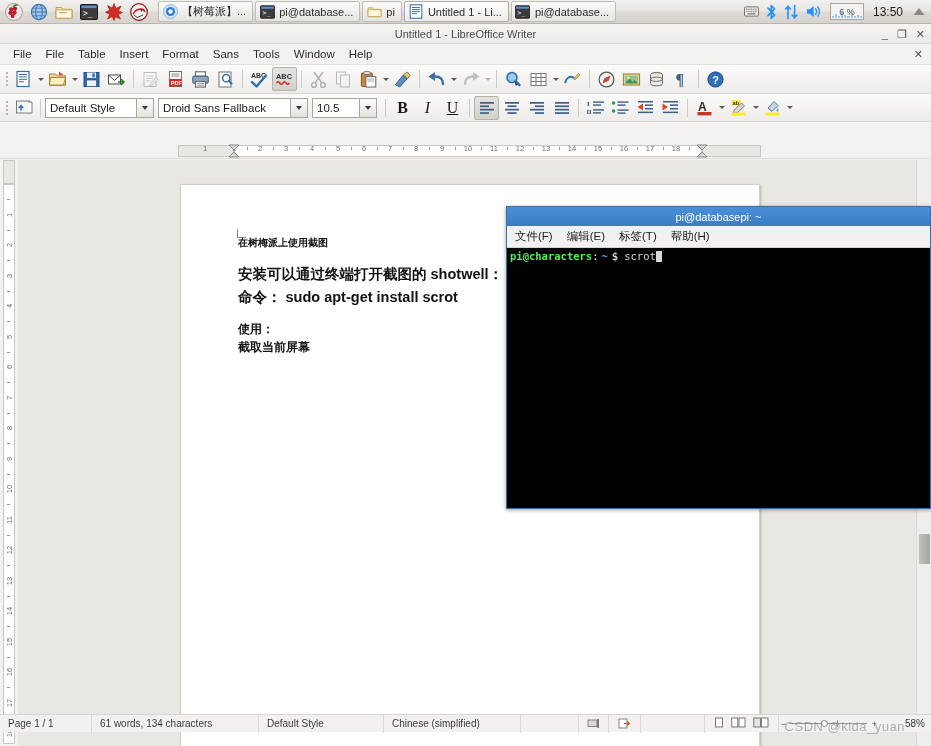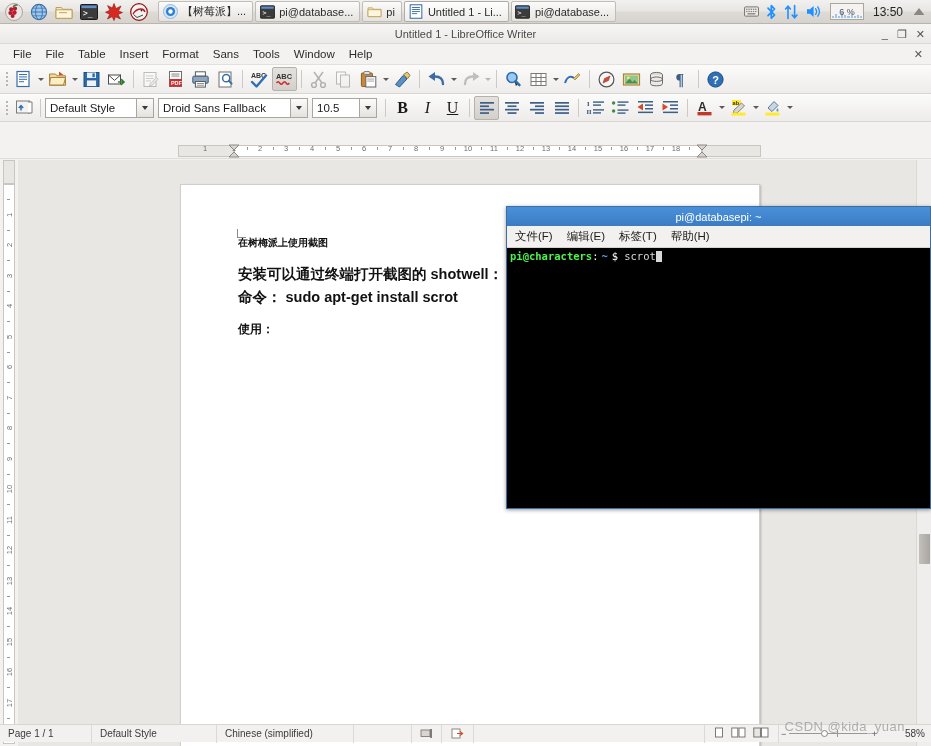--- a/index.html
+++ b/index.html
@@ -280,21 +280,21 @@
   .prompt-path { color: #4e9cf1; font-weight: bold; }
   .prompt-dollar { color: #ffffff; }
   .prompt-cmd { color: #d8d8d8; }
   .cursor-blk {
     display: inline-block; width: 6px; height: 11px;
     background: #d8d8d8; vertical-align: -2px;
   }
 
   
   #statusbar {
-    position: absolute; left: 0; bottom: 4px;
+    position: absolute; left: 0; bottom: 14px;
     width: 931px; height: 18px;
     background: #f2f1f0;
     border-top: 1px solid #d9d6d2;
     display: flex; align-items: center;
     font-size: 10px; color: #3b3b3b;
   }
   #statusbar .cell {
     height: 18px; display: flex; align-items: center;
     padding: 0 8px;
     border-right: 1px solid #dcd9d5;
@@ -1004,30 +1004,32 @@
     </div>
 
     <div id="workspace">
       <div id="page">
         <div class="tmark"></div>
         <div id="text-body">
           <p class="p-small">在树梅派上使用截图</p>
           <p class="p-big" style="margin-bottom:2px">安装可以通过终端打开截图的 shotwell：</p>
           <p class="p-big">命令： sudo apt-get install scrot</p>
           <p class="p-tail">使用：</p>
+          <p class="p-tail">截取当前屏幕</p>
         </div>
       </div>
     </div>
 
     <div id="vscroll">
       <div class="thumb"></div>
     </div>
 
     <div id="statusbar">
       <span class="cell c0">Page 1 / 1</span>
+      <span class="cell c1">61 words, 134 characters</span>
       <span class="cell c2">Default Style</span>
       <span class="cell c3">Chinese (simplified)</span>
       <span class="cell c4"></span>
       <span class="cell c5">
         <svg width="13" height="11" viewBox="0 0 13 11">
           <rect x="1" y="2" width="9" height="6.4" fill="#d9d6d2" stroke="#6f6b66" stroke-width="0.8"></rect>
           <rect x="10.4" y="1" width="1.3" height="9" fill="#4b4b4b"></rect>
         </svg>
       </span>
       <span class="cell c6">

